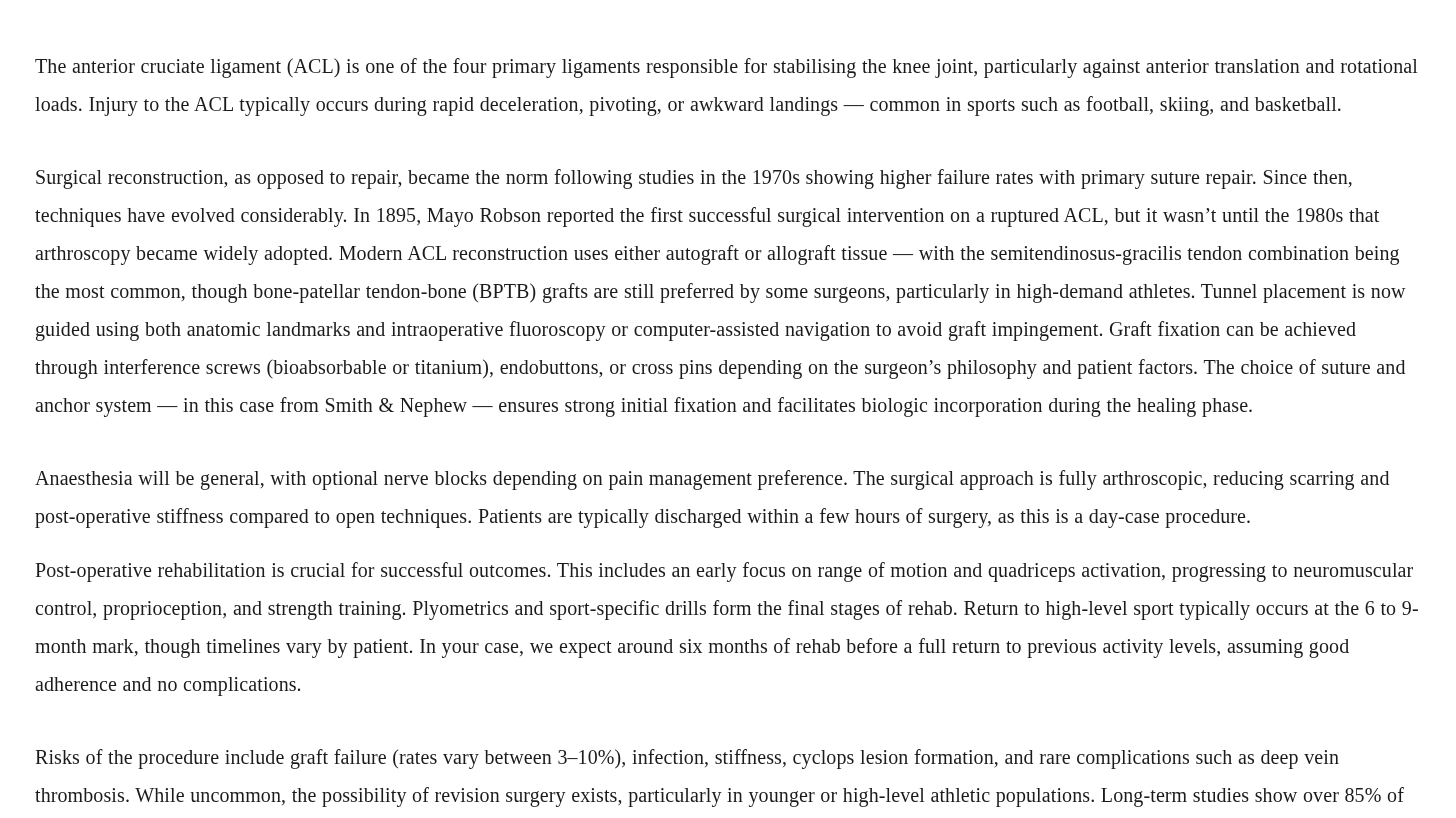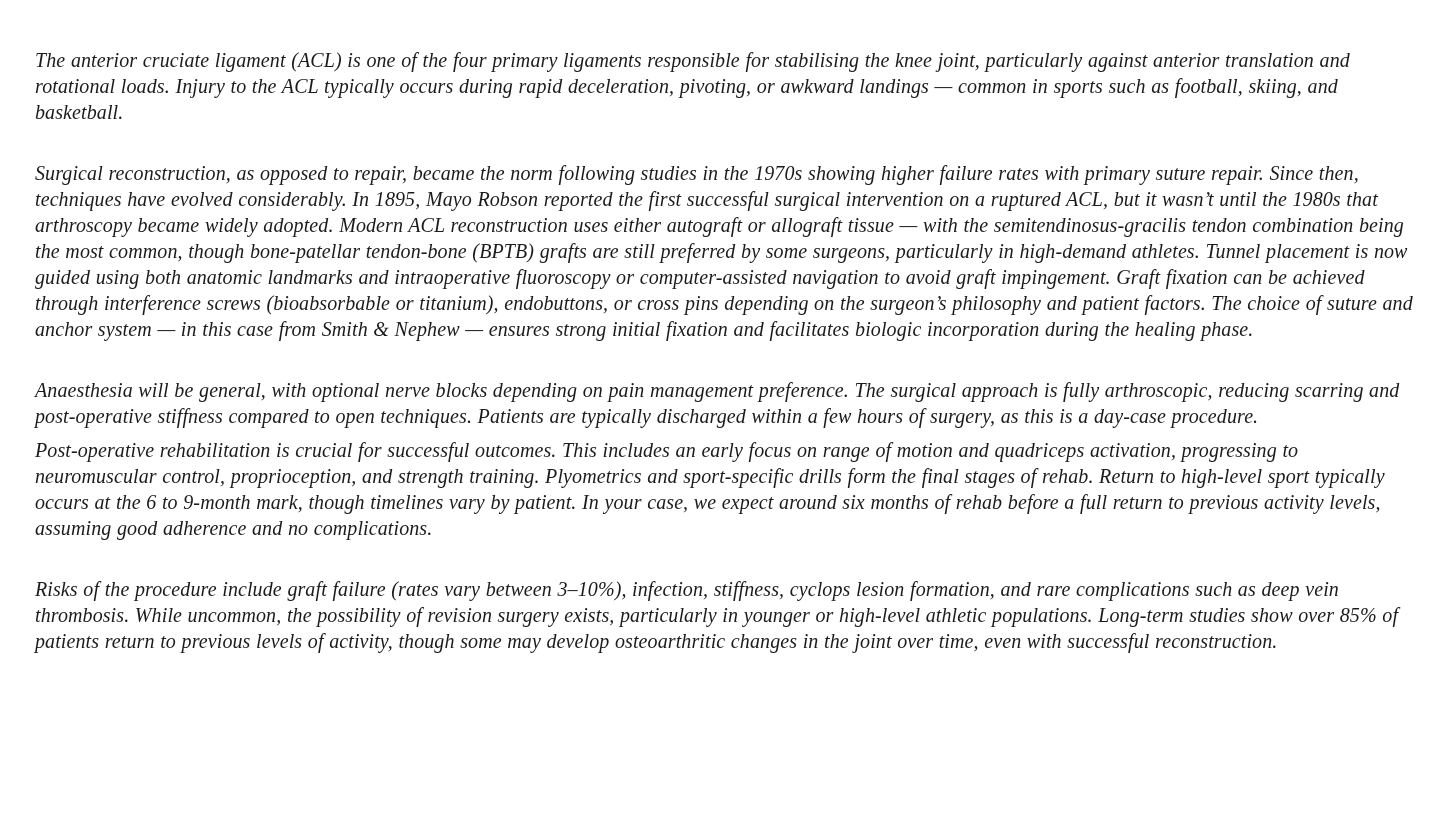--- a/index.html
+++ b/index.html
@@ -16,29 +16,28 @@
     }
     .page {
       box-sizing: border-box;
       width: 1456px;
       height: 818px;
       padding: 47px 36px 0 35px;
       background: #ffffff;
     }
     .para {
       margin: 0 0 35px 0;
-      font-style: italic;
       font-size: 20px;
-      line-height: 26px;
+      line-height: 38px;
       letter-spacing: 0.1px;
       text-align: left;
       word-spacing: 0.5px;
     }
     .para.no-gap-after {
-      margin-bottom: 8px;
+      margin-bottom: 16px;
     }
   </style>
 </head>
 <body>
 
 <div class="page">
   <p class="para">The anterior cruciate ligament (ACL) is one of the four primary ligaments responsible for stabilising the knee joint, particularly against anterior translation and rotational loads. Injury to the ACL typically occurs during rapid deceleration, pivoting, or awkward landings — common in sports such as football, skiing, and basketball.</p>
 
   <p class="para">Surgical reconstruction, as opposed to repair, became the norm following studies in the 1970s showing higher failure rates with primary suture repair. Since then, techniques have evolved considerably. In 1895, Mayo Robson reported the first successful surgical intervention on a ruptured ACL, but it wasn’t until the 1980s that arthroscopy became widely adopted. Modern ACL reconstruction uses either autograft or allograft tissue — with the semitendinosus-gracilis tendon combination being the most common, though bone-patellar tendon-bone (BPTB) grafts are still preferred by some surgeons, particularly in high-demand athletes. Tunnel placement is now guided using both anatomic landmarks and intraoperative fluoroscopy or computer-assisted navigation to avoid graft impingement. Graft fixation can be achieved through interference screws (bioabsorbable or titanium), endobuttons, or cross pins depending on the surgeon’s philosophy and patient factors. The choice of suture and anchor system — in this case from Smith &amp; Nephew — ensures strong initial fixation and facilitates biologic incorporation during the healing phase.</p>
 

